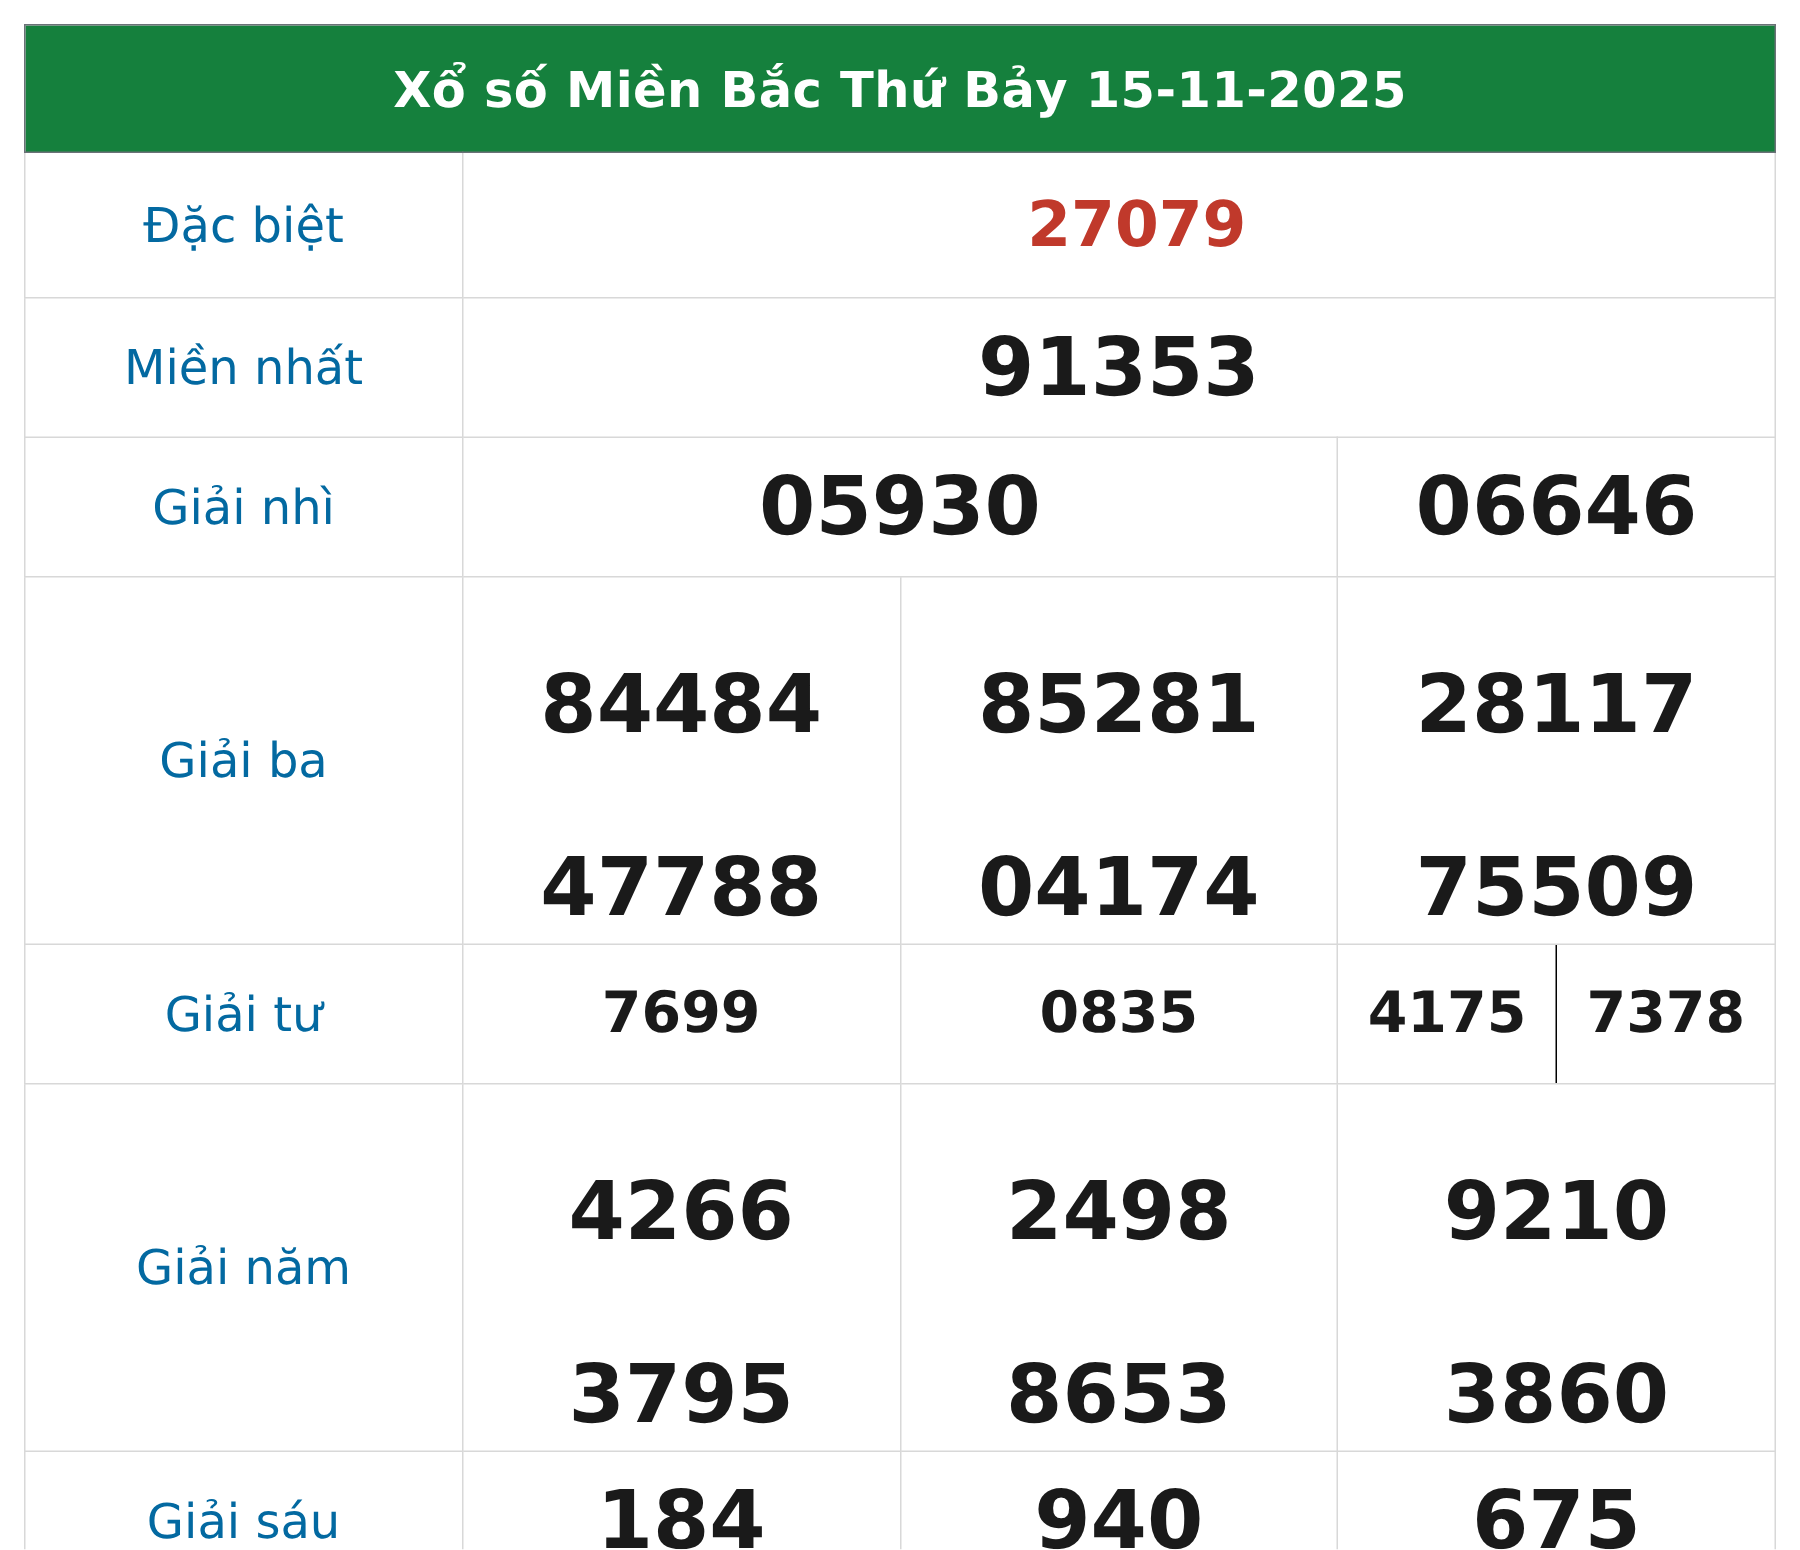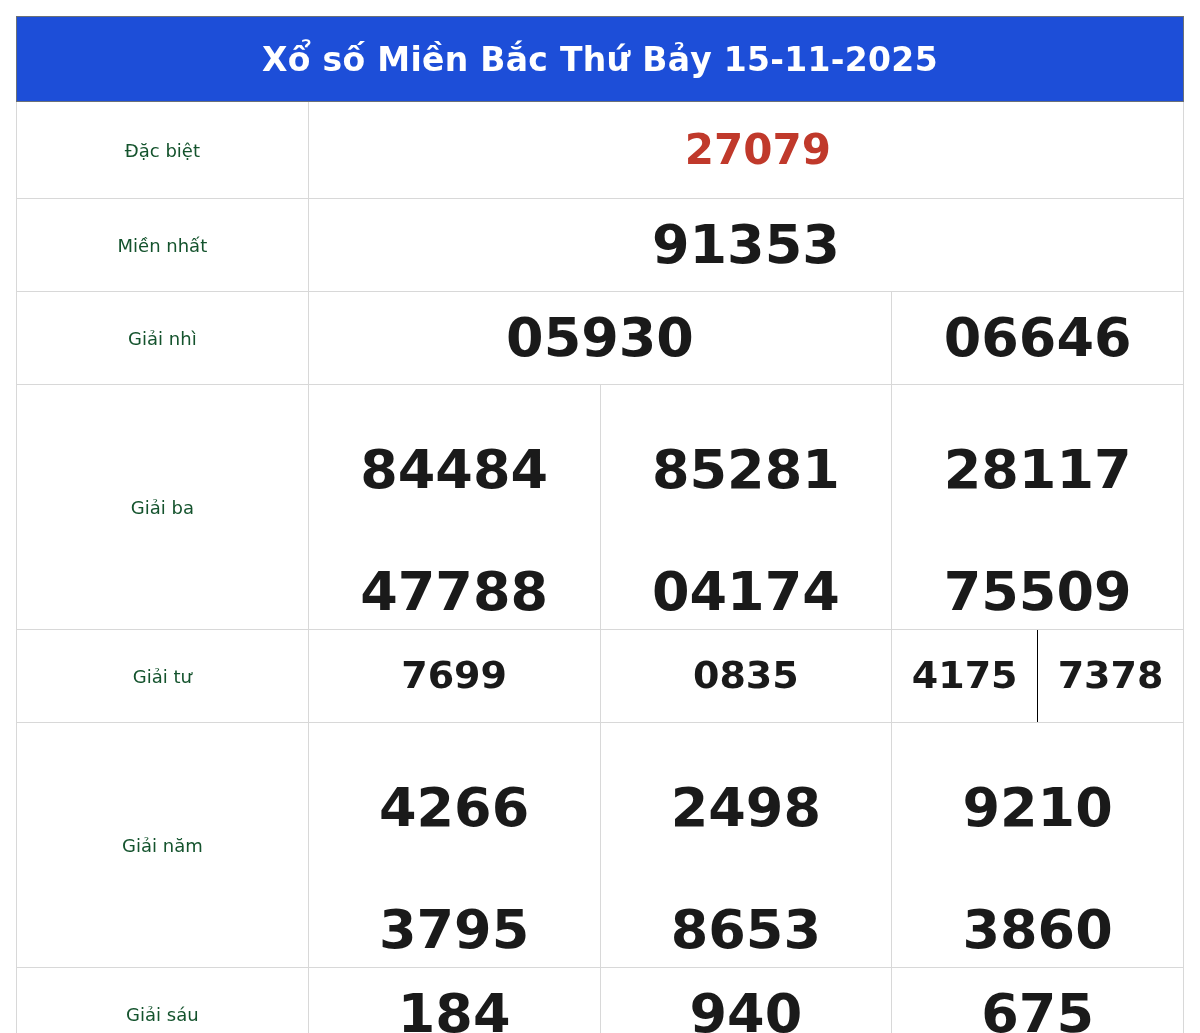--- a/index.html
+++ b/index.html
@@ -36,33 +36,33 @@
   }
   .result-table td,
   .result-table th {
     border: 1px solid #d8d8d8;
     padding: 0;
     text-align: center;
     vertical-align: middle;
   }
 
   .title-bar {
-    background: #1d4ed8;
+    background: #15803d;
     color: #ffffff;
     font-size: 33px;
     font-weight: bold;
     height: 84px;
     letter-spacing: 0.3px;
     border: 1px solid #6b7177 !important;
   }
 
   .label-cell {
     width: 194px;
-    font-size: 18px;
-    color: #14532d;
+    font-size: 32px;
+    color: #0369a1;
     font-weight: normal;
     background: #ffffff;
   }
 
   .num {
     font-size: 54px;
     font-weight: bold;
     color: #1a1a1a;
     line-height: 1.15;
   }

